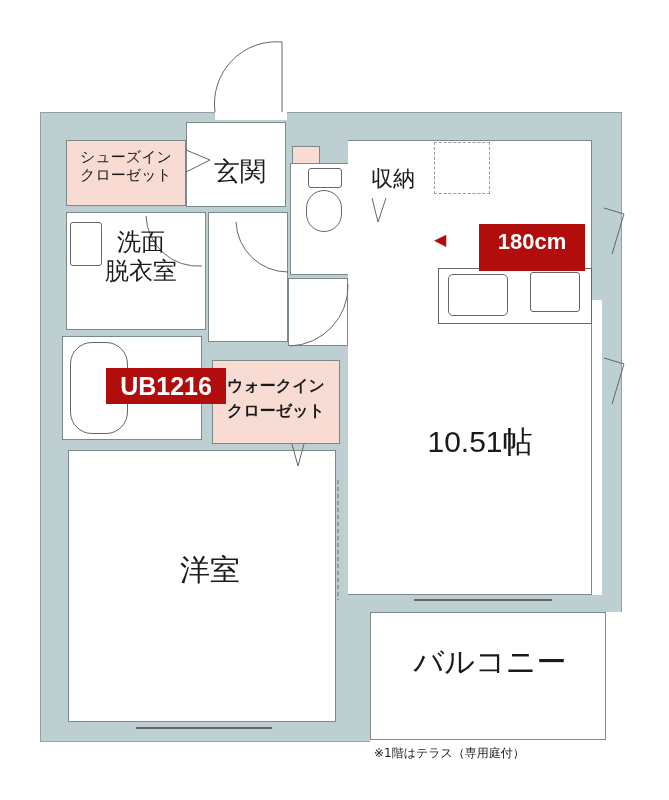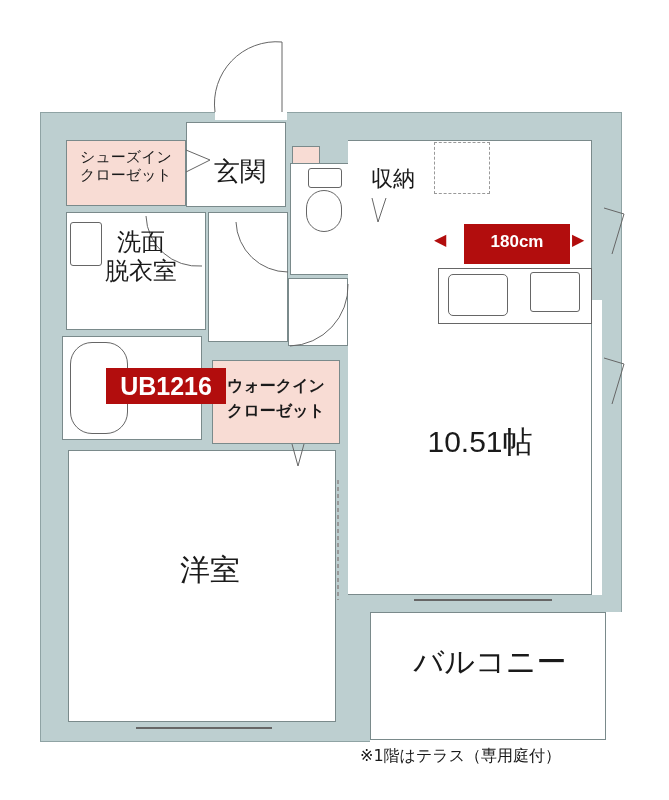--- a/index.html
+++ b/index.html
@@ -77,16 +77,16 @@
 </div>
 <div class="label" style="left:400px;top:424px;width:160px;font-size:30px;font-family:'Liberation Sans',sans-serif;">
   <div>10.51帖</div>
 </div>
 <div class="label" style="left:130px;top:552px;width:160px;font-size:30px;font-family:'Liberation Sans',sans-serif;">
   <div>洋室</div>
 </div>
 <div class="label" style="left:390px;top:644px;width:200px;font-size:30px;">バルコニー</div>
 
 <div class="label" style="left:434px;top:230px;font-size:16px;color:#b20d0d;">◀</div>
-<div class="tag" style="left:464px;top:224px;width:106px;height:40px;line-height:36px;font-size:17px;">180cm</div>
+<div class="tag" style="left:479px;top:224px;width:106px;height:47px;line-height:36px;font-size:22px;">180cm</div>
 <div class="label" style="left:572px;top:230px;font-size:16px;color:#b20d0d;">▶</div>
 
-<div class="label" style="left:360px;top:746px;font-size:16px;">※1階はテラス（専用庭付）</div>
+<div class="label" style="left:374px;top:746px;font-size:12px;">※1階はテラス（専用庭付）</div>
 
 </body></html>

